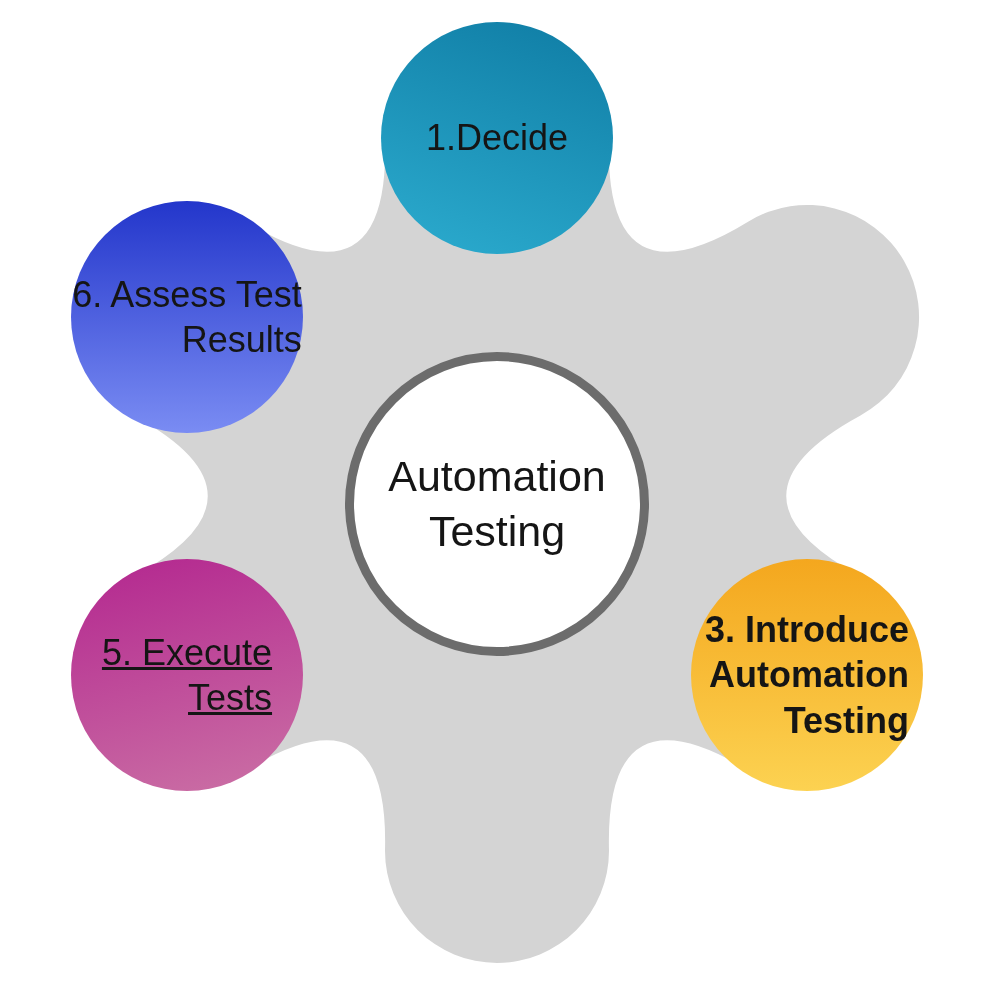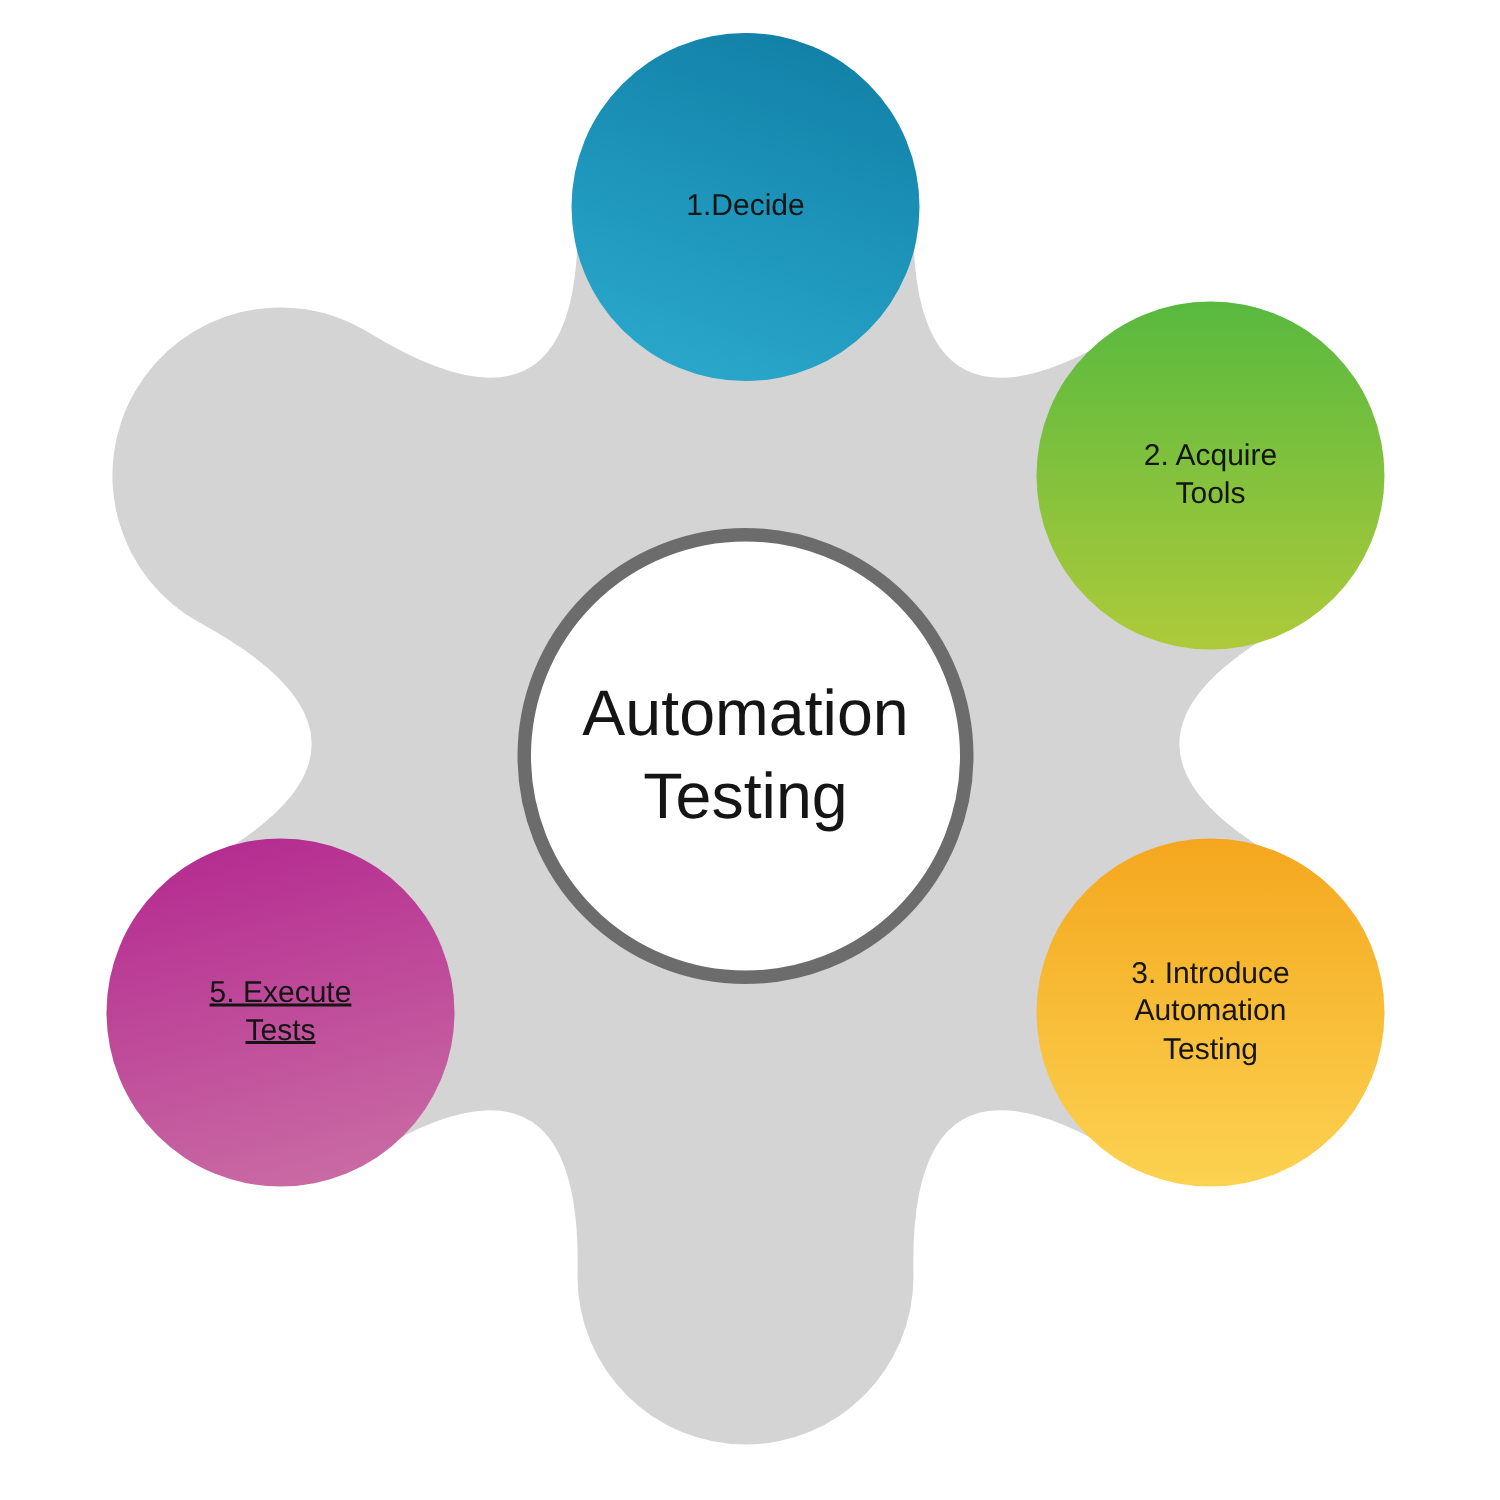--- a/index.html
+++ b/index.html
@@ -5,24 +5,24 @@
   html,body{margin:0;padding:0;background:#ffffff;}
   .stage{
     position:relative;width:1000px;height:1000px;overflow:hidden;
     background:#ffffff;font-family:"Liberation Sans",sans-serif;color:#151515;
   }
   .blob-svg{position:absolute;left:0;top:0;width:1000px;height:1000px;}
   .step{
     position:absolute;width:232px;height:232px;border-radius:50%;
     display:flex;align-items:center;justify-content:center;text-align:center;
   }
-  .step-label{white-space:pre-line;font-size:20px;line-height:1.26;color:#151515;}
+  .step-label{white-space:pre-line;font-size:36px;line-height:1.26;color:#151515;text-align:right;}
   .pos-1{left:381px;top:22px;  background:linear-gradient(200deg,#0f7ca4,#2caccf);}
   .pos-2{left:691px;top:201px; background:linear-gradient(180deg,#58b93f,#aeca3a);}
-  .pos-3{left:691px;top:559px; background:linear-gradient(180deg,#f4a71e,#fcd251);}
+  .pos-3{left:691px;top:559px; background:linear-gradient(180deg,#f4a71e,#fcd251);font-weight:bold;}
   .pos-4{left:381px;top:738px; background:linear-gradient(180deg,#e95f23,#f8a337);}
   .pos-5{left:71px; top:559px; background:linear-gradient(165deg,#b3268f,#cb71a5);}
   .pos-6{left:71px; top:201px; background:linear-gradient(180deg,#2336cb,#7a8cf3);}
   .hub{
     position:absolute;left:345px;top:352px;width:304px;height:304px;box-sizing:border-box;
     border:9px solid #6c6c6c;border-radius:50%;background:#ffffff;
     display:flex;align-items:center;justify-content:center;text-align:center;
   }
   .hub-label{white-space:pre-line;font-size:43px;line-height:1.27;color:#151515;}
 </style>
@@ -37,31 +37,31 @@
 
   <div class="hub" style="border-color: rgb(108, 108, 108); background: rgb(255, 255, 255);">
     <div class="hub-label">Automation
 Testing</div>
   </div>
 
   <div class="step pos-1" style="background: linear-gradient(200deg, rgb(15, 124, 164), rgb(44, 172, 207));">
     <div class="step-label">1.Decide</div>
   </div>
 
-  <div class="step pos-2" style="background: linear-gradient(rgb(88, 185, 63), rgb(174, 202, 58));">
-    <div class="step-label">2. Acquire
-Tools</div>
-  </div>
 
   <div class="step pos-3" style="background: linear-gradient(rgb(244, 167, 30), rgb(252, 210, 81));">
     <div class="step-label">3. Introduce
 Automation
 Testing</div>
   </div>
 
 
   <div class="step pos-5" style="background: linear-gradient(165deg, rgb(179, 38, 143), rgb(203, 113, 165)); text-decoration: underline;">
     <div class="step-label">5. Execute
 Tests</div>
   </div>
 
+  <div class="step pos-6" style="background: linear-gradient(rgb(35, 54, 203), rgb(122, 140, 243));">
+    <div class="step-label">6. Assess Test
+Results</div>
+  </div>
 
 </div>
 
 </body></html>

